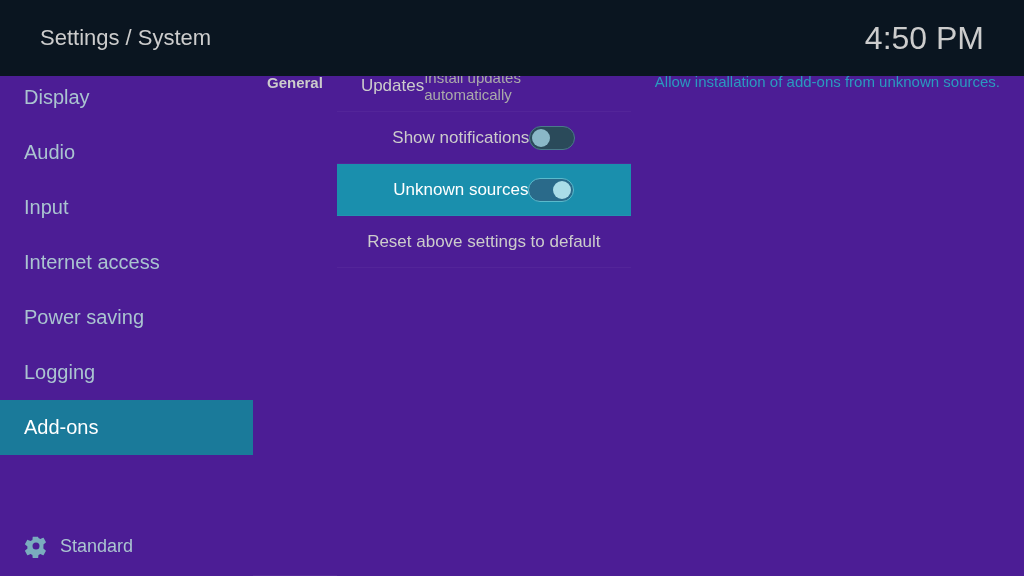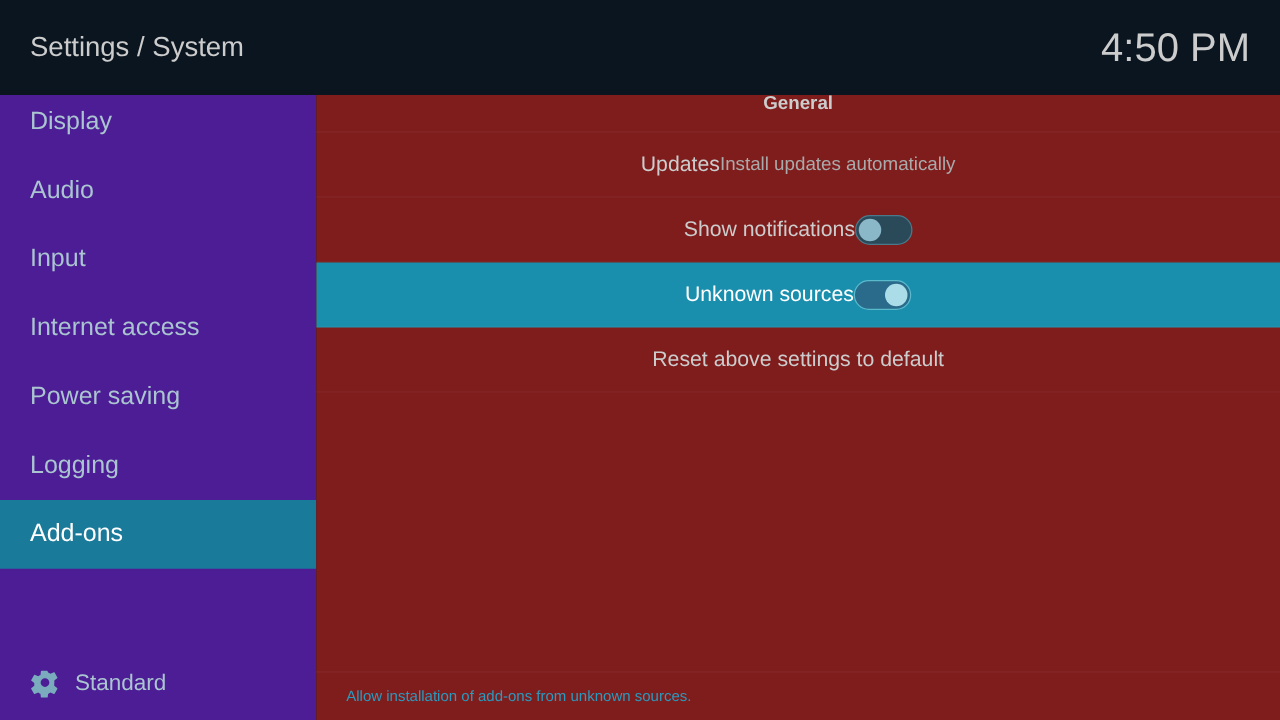--- a/index.html
+++ b/index.html
@@ -15,21 +15,21 @@
 
     
     .header {
       position: absolute;
       top: 0; left: 0; right: 0;
       height: 76px;
       background: #0a1520;
       display: flex;
       align-items: center;
       justify-content: space-between;
-      padding: 0 24px;
+      padding: 0 40px;
       z-index: 10;
     }
     .header-title {
       color: #ccc;
       font-size: 22px;
       font-weight: normal;
     }
     .header-time {
       color: #ccc;
       font-size: 32px;
@@ -75,23 +75,23 @@
       height: 24px;
     }
 
     
     .main {
       position: absolute;
       top: 60px;
       left: 253px;
       right: 0;
       bottom: 0;
-      background: #7f1d1d;
-      display: flex;
-      flex-direction: column;
+      background: #4c1d95;
+      display: flex;
+      flex-direction: row;
     }
 
     .section-header {
       text-align: center;
       padding: 14px;
       color: #ccc;
       font-size: 15px;
       font-weight: bold;
       border-bottom: 1px solid rgba(255,255,255,0.05);
     }
@@ -153,21 +153,21 @@
     }
     .toggle.on .toggle-knob {
       left: 24px;
       background: #aadde8;
     }
 
     
     .footer-hint {
       padding: 12px 24px;
       color: #2a9abf;
-      font-size: 12px;
+      font-size: 15px;
       border-top: 1px solid rgba(255,255,255,0.05);
     }
   </style>
 </head>
 <body>
 
 <div class="header">
   <span class="header-title">Settings / System</span>
   <span class="header-time">4:50 PM</span>
 </div>

